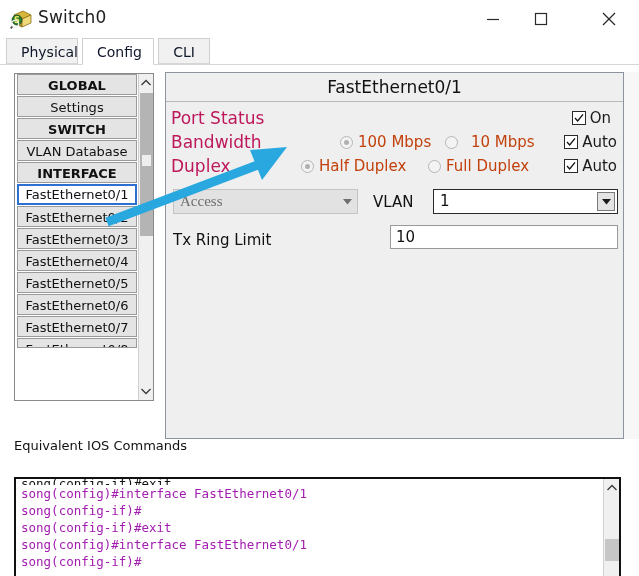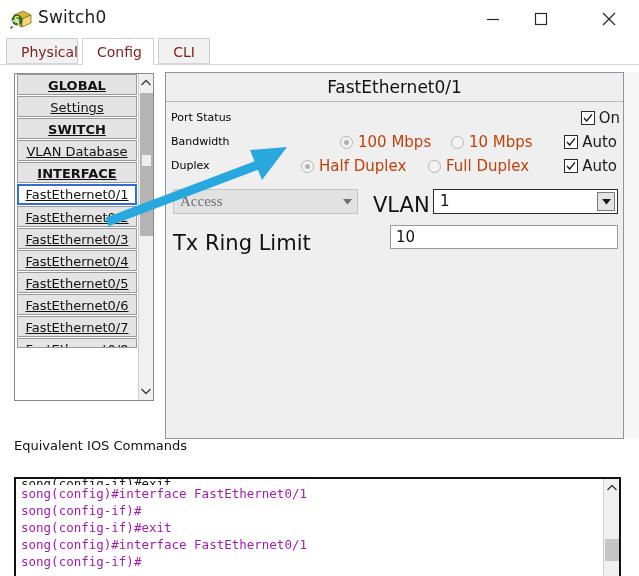--- a/index.html
+++ b/index.html
@@ -20,34 +20,34 @@
   .winbtn{position:absolute;top:0;width:46px;height:38px;cursor:default;}
   .winbtn svg{position:absolute;left:50%;top:50%;transform:translate(-50%,-50%);}
   .btn-min{left:470px;}
   .btn-max{left:518px;}
   .btn-close{left:586px;}
 
   
   .tabstrip{position:absolute;left:0;top:38px;width:639px;height:27px;background:#ffffff;}
   .tabstrip:after{content:"";position:absolute;left:0;bottom:0;width:639px;height:1px;background:#d6d6d6;}
   .tab{position:absolute;top:0;height:26px;line-height:26px;padding:0 14px;
-    font-size:14px;color:#7f1d1d;background:#f1f1f1;border:1px solid #cfcfcf;
+    font-size:14px;color:#0f172a;background:#f1f1f1;border:1px solid #cfcfcf;
     border-bottom:1px solid #d6d6d6;box-sizing:border-box;cursor:default;text-align:center;}
   .tab.active{background:#ffffff;border-bottom:1px solid #ffffff;z-index:3;height:27px;line-height:26px;}
   #tab0{left:6px;width:72px;}
   #tab1{left:82px;width:72px;}
   #tab2{left:158px;width:52px;}
 
   
   .navbox{position:absolute;left:14px;top:73px;width:140px;height:328px;
     background:#ffffff;border:1px solid #8a8a8a;box-sizing:border-box;overflow:hidden;}
   .navlist{position:absolute;left:0;top:0;width:124px;}
   .nav-item{position:relative;margin:0 2px 1px 2px;height:21px;line-height:21px;
     background:#e4e4e4;border:1px solid #9a9a9a;box-sizing:border-box;
-    text-align:center;font-size:13px;color:#111;white-space:nowrap;overflow:hidden;cursor:default;text-decoration:underline;}
+    text-align:center;font-size:13px;color:#111;white-space:nowrap;overflow:hidden;cursor:default;}
   .nav-item.head{font-weight:bold;background:#e4e4e4;}
   .nav-item.sel{background:#ffffff;border:2px solid #2f6fd0;line-height:18px;}
   .nav-item.clip{height:10px;line-height:21px;}
 
   
   .nav-sb{position:absolute;right:0;top:0;width:15px;height:326px;background:#f0f0f0;border-left:1px solid #cfcfcf;box-sizing:border-box;}
   .sb-arrow{position:absolute;left:0;width:14px;height:18px;background:#f0f0f0;cursor:default;}
   .sb-arrow svg{position:absolute;left:50%;top:50%;transform:translate(-50%,-50%);}
   .nav-sb .sb-up{top:0;}
   .nav-sb .sb-dn{bottom:0;}
@@ -55,21 +55,21 @@
   .nav-thumb .grip{position:absolute;left:2px;top:62px;width:9px;height:11px;background:#eeeeee;}
 
   
   .cfgpanel{position:absolute;left:165px;top:72px;width:459px;height:367px;
     background:#efefef;border:1px solid #8d94a0;box-sizing:border-box;}
   .cfg-title{position:absolute;left:0;top:0;width:100%;height:29px;line-height:29px;
     text-align:center;font-size:17px;color:#111;background:#efefef;
     border-bottom:1px solid #b9b9b9;box-sizing:border-box;}
 
   .row{position:absolute;left:0;width:100%;height:24px;}
-  .row-label{position:absolute;left:5px;top:0;font-size:11px;color:#000000;line-height:24px;}
+  .row-label{position:absolute;left:5px;top:0;font-size:17px;color:#be185d;line-height:24px;}
 
   .ctl{position:absolute;top:0;height:24px;line-height:24px;font-size:15px;display:flex;align-items:center;}
   .ctl.dim{color:#c2410c;}
 
   .radio{display:inline-block;width:13px;height:13px;border-radius:50%;
     border:1px solid #b6b6b6;background:#f3f3f3;box-sizing:border-box;
     position:relative;margin-right:5px;vertical-align:middle;}
   .radio.on:after{content:"";position:absolute;left:3px;top:3px;width:5px;height:5px;
     border-radius:50%;background:#b0b0b0;}
 
@@ -79,21 +79,21 @@
 
   
   .dd{position:absolute;height:25px;box-sizing:border-box;font-size:15px;
     line-height:23px;cursor:default;}
   .dd.disabled{background:#e2e2e2;border:1px solid #c4c4c4;color:#6f6f6f;}
   .dd.enabled{background:#ffffff;border:1px solid #2b2b2b;color:#111;}
   .dd .val{position:absolute;left:6px;top:0;}
   .dd .arrow{position:absolute;top:0;right:0;width:20px;height:100%;display:flex;align-items:center;justify-content:center;}
   .dd.enabled .arrow{right:2px;top:2px;height:19px;width:18px;background:#e4e4e4;border:1px solid #7a7a7a;box-sizing:border-box;}
 
-  .vlan-label{position:absolute;font-size:21px;color:#111;}
+  .vlan-label{position:absolute;font-size:15px;color:#111;}
 
   .txtbox{position:absolute;height:24px;background:#ffffff;border:1px solid #9a9a9a;
     box-sizing:border-box;font-size:15px;line-height:22px;padding-left:5px;color:#111;}
 
   
   .outer-sb{position:absolute;left:624px;top:72px;width:15px;height:367px;background:#f7f7f7;}
 
   
   .ios-label{position:absolute;left:14px;top:438px;font-size:13px;color:#111;}
   .console{position:absolute;left:14px;top:455px;width:607px;height:114px;
@@ -183,37 +183,37 @@
           </svg>
       </div>
     </div>
   </div>
 
   <div class="cfgpanel">
     <div class="cfg-title">FastEthernet0/1</div>
 
     <div class="row" style="top:33px;">
       <span class="row-label">Port Status</span>
-      <span class="ctl" style="right:3px;">
+      <span class="ctl" style="right:12px;">
         <span class="cbx">
           <svg width="10" height="10" viewBox="0 0 10 10">
               <polyline points="1,5 3.7,8 9,1.4" fill="none" stroke="#111" stroke-width="1.3"></polyline>
             </svg>
         </span>
         <span>On</span>
       </span>
     </div>
 
     <div class="row" style="top:57px;">
       <span class="row-label">Bandwidth</span>
       <span class="ctl dim" style="left:174px;">
         <span class="radio on"></span>
         <span>100 Mbps</span>
       </span>
-      <span class="ctl dim" style="left:285px;">
+      <span class="ctl dim" style="left:279px;gap:8px;">
         <span class="radio"></span>
         <span>10 Mbps</span>
       </span>
       <span class="ctl" style="right:6px;">
         <span class="cbx">
           <svg width="10" height="10" viewBox="0 0 10 10">
               <polyline points="1,5 3.7,8 9,1.4" fill="none" stroke="#111" stroke-width="1.3"></polyline>
             </svg>
         </span>
         <span>Auto</span>

